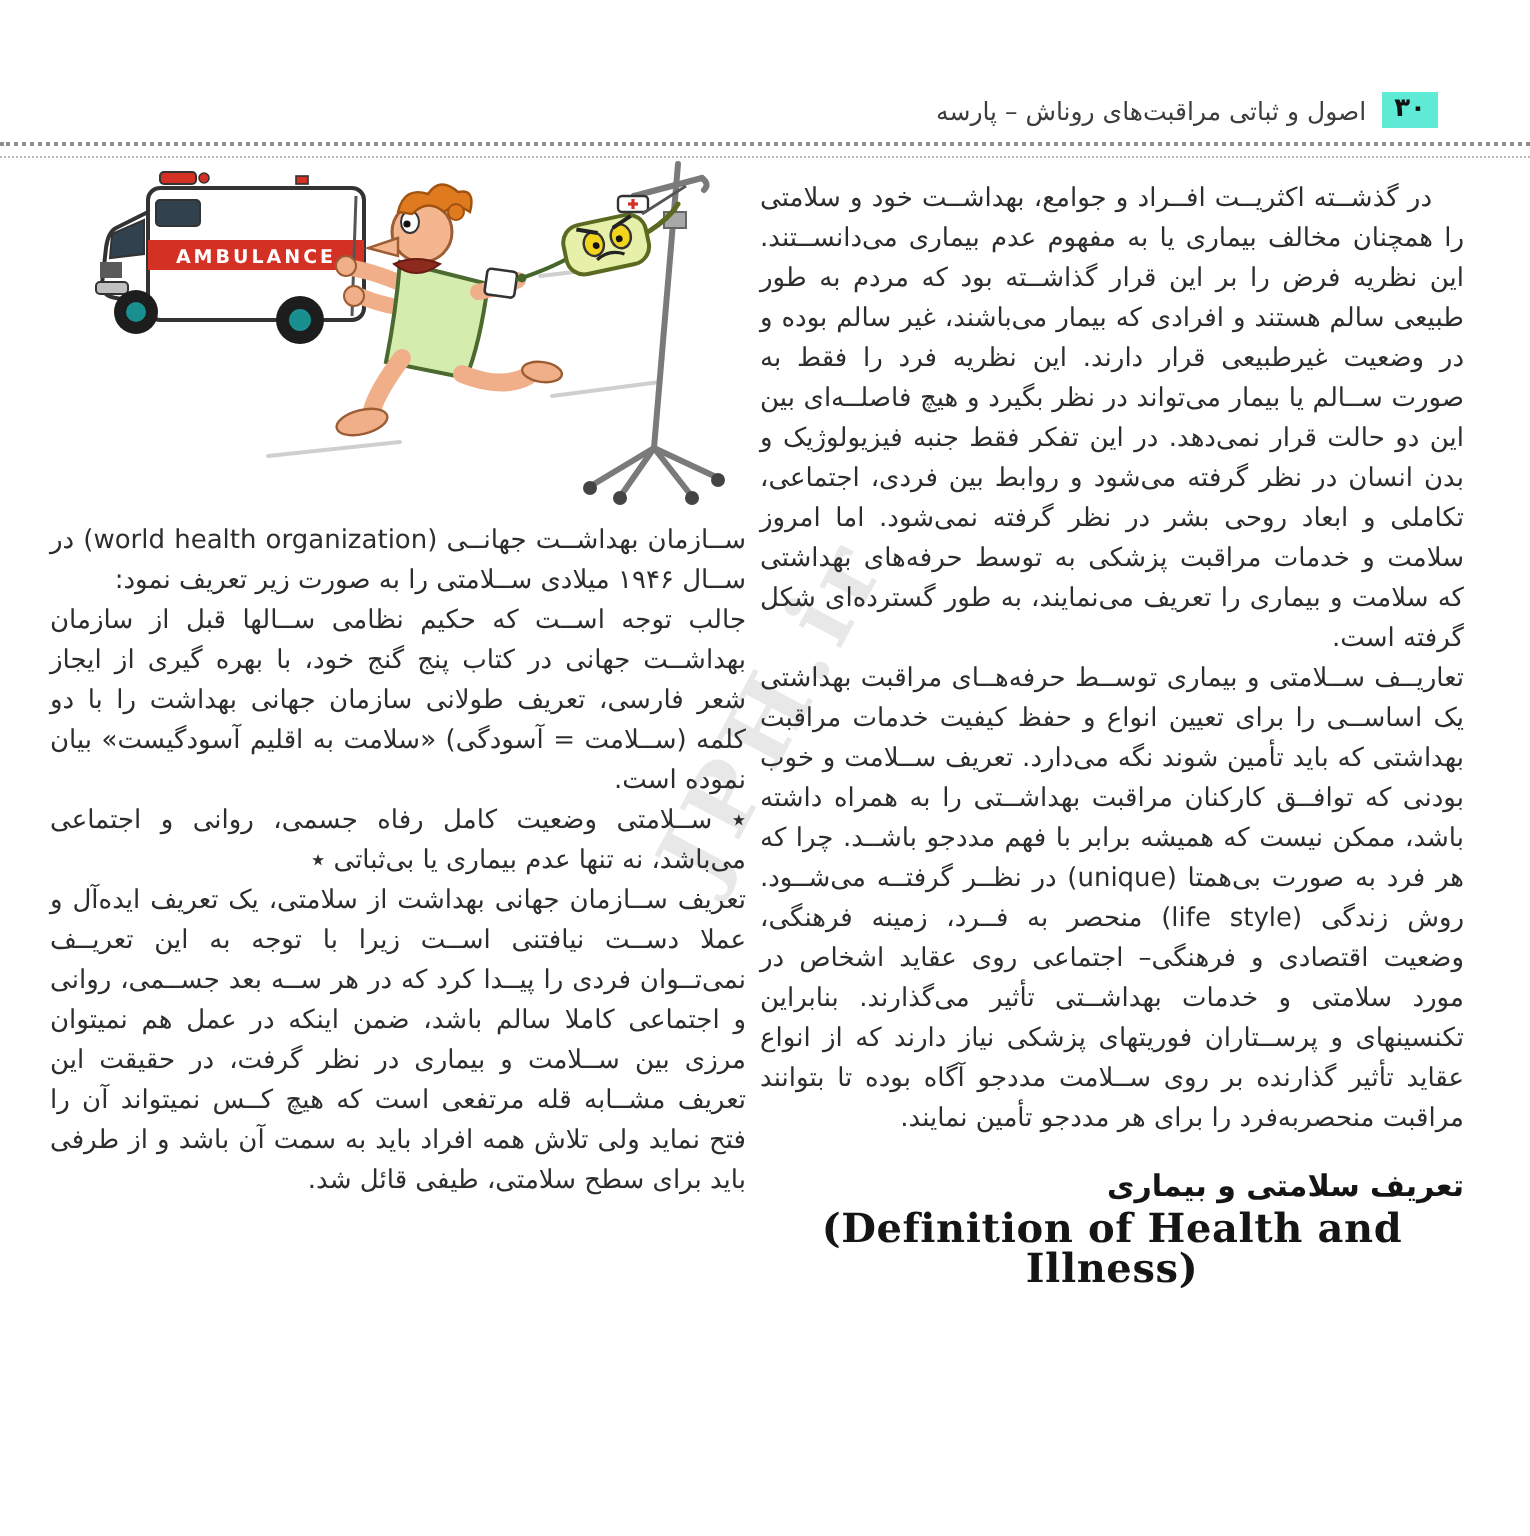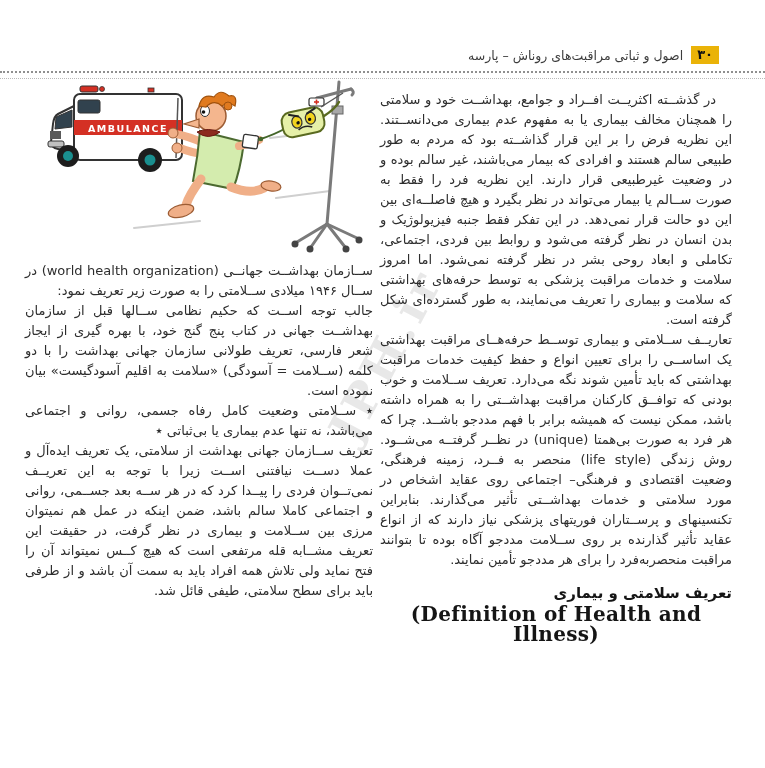--- a/index.html
+++ b/index.html
@@ -10,21 +10,21 @@
   }
   .page{position:absolute;inset:0;}
 
   
   .hdr-text{
     position:absolute;top:46px;right:46px;
     direction:rtl;font-size:12.5px;color:#3c3c3c;
     display:flex;align-items:center;gap:8px;
   }
   .page-badge{
-    display:inline-block;background:#eab308;color:#111;
+    display:inline-block;background:#5eead4;color:#111;
     font-weight:bold;font-size:13px;padding:0 6px;line-height:18px;
   }
   .hdr-rule{
     position:absolute;top:71px;left:0;right:0;height:5px;
     border-top:2px dotted #8f8f8f;border-bottom:1px dotted #b9b9b9;
   }
 
   
   .watermark{
     position:absolute;left:292px;top:328px;z-index:0;

